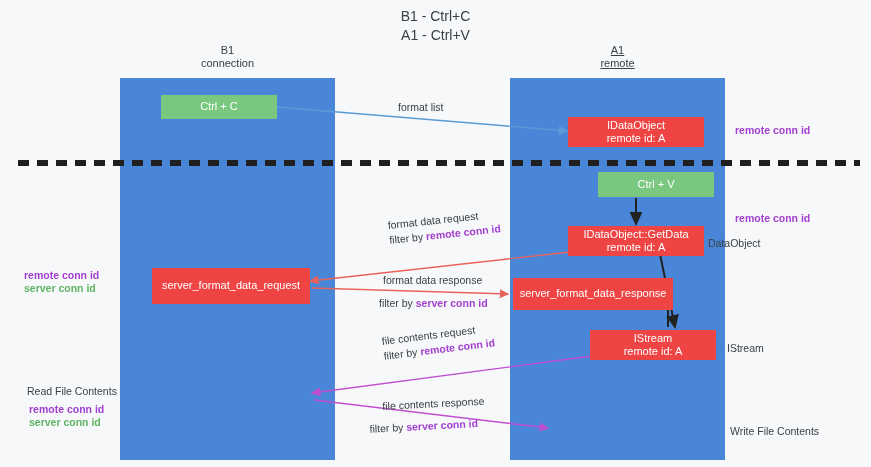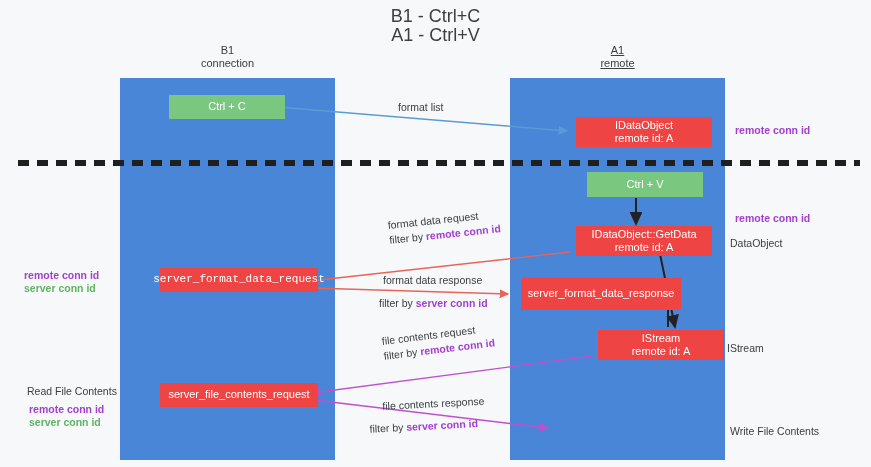--- a/index.html
+++ b/index.html
@@ -19,21 +19,21 @@
     overflow: hidden;
   }
 
   
   .title {
     position: absolute;
     left: 0; right: 0;
     top: 7px;
     text-align: center;
     color: #3c4043;
-    font-size: 18px;
+    font-size: 14px;
     line-height: 19px;
     white-space: pre;
   }
 
   
   .lane-head {
     position: absolute;
     text-align: center;
     color: #3c4043;
     font-size: 11px;
@@ -54,21 +54,20 @@
     display: flex;
     flex-direction: column;
     align-items: center;
     justify-content: center;
     color: #ffffff;
     font-size: 11px;
     line-height: 13.5px;
     text-align: center;
     white-space: pre;
     padding: 2px 4px;
-    margin-left: 8px;
   }
   .node.green  { background: #7ac77f; }
   .node.orange { background: #ef4444; }
 
   
   .lbl {
     position: absolute;
     font-size: 10.5px;
     line-height: 14px;
     white-space: pre;
@@ -146,31 +145,30 @@
 
     <line x1="314" y1="400" x2="548" y2="428" stroke="#c04fd0" stroke-width="1.4" marker-end="url(#ah-mag)"></line>
 
     <line x1="668" y1="308" x2="668" y2="327" stroke="#222222" stroke-width="2"></line>
   </svg>
 
   <div class="node green" style="left:161px;top:95px;width:116px;height:24px;">Ctrl + C</div>
   <div class="node orange" style="left:568px;top:117px;width:136px;height:30px;">IDataObject
 remote id: A</div>
 
-  <div class="node green" style="left:579px;top:172px;width:116px;height:25px;">Ctrl + V</div>
+  <div class="node green" style="left:598px;top:172px;width:116px;height:25px;">Ctrl + V</div>
   <div class="node orange" style="left:568px;top:226px;width:136px;height:30px;">IDataObject::GetData
 remote id: A</div>
 
-  <div class="node orange" style="left:152px;top:268px;width:158px;height:24px;font-family:Liberation Mono, monospace;">server_format_data_request</div>
+  <div class="node orange" style="left:152px;top:268px;width:158px;height:36px;">server_format_data_request</div>
   <div class="node orange" style="left:513px;top:278px;width:160px;height:32px;">server_format_data_response</div>
 
   <div class="node orange" style="left:590px;top:330px;width:126px;height:30px;">IStream
 remote id: A</div>
 
-  <div class="node orange" style="left:152px;top:383px;width:158px;height:24px;">server_file_contents_request</div>
 
   <div class="edge-cap" style="left:398px;top:100px;">format list</div>
 
   <div style="position:absolute;left:387px;top:218px;transform:rotate(-6deg);transform-origin:left top;">
     <div class="edge-cap" style="position:relative;left:0;top:0;">format data request</div>
     <div class="edge-cap" style="position:relative;left:0;top:0;"><span>filter by </span><span class="hl-purple">remote conn id</span></div>
   </div>
 
   <div style="position:absolute;left:383px;top:273px;">
     <div class="edge-cap" style="position:relative;">format data response</div>
@@ -182,21 +180,21 @@
     <div class="edge-cap" style="position:relative;"><span>filter by </span><span class="hl-purple">remote conn id</span></div>
   </div>
 
   <div style="position:absolute;left:382px;top:399px;transform:rotate(-3deg);transform-origin:left top;">
     <div class="edge-cap" style="position:relative;">file contents response</div>
     <div class="edge-cap" style="position:relative;top:7px;left:-14px;"><span>filter by </span><span class="hl-purple">server conn id</span></div>
   </div>
 
   <div class="lbl purple" style="left:735px;top:123px;">remote conn id</div>
   <div class="lbl purple" style="left:735px;top:211px;">remote conn id</div>
-  <div class="lbl dark" style="left:730px;top:236px;">DataObject</div>
+  <div class="lbl dark" style="left:708px;top:236px;">DataObject</div>
   <div class="lbl dark" style="left:727px;top:341px;">IStream</div>
   <div class="lbl dark" style="left:730px;top:424px;">Write File Contents</div>
 
   <div class="lbl purple" style="left:24px;top:268px;">remote conn id</div>
   <div class="lbl green" style="left:24px;top:281px;">server conn id</div>
 
   <div class="lbl dark" style="left:27px;top:384px;">Read File Contents</div>
   <div class="lbl purple" style="left:29px;top:402px;">remote conn id</div>
   <div class="lbl green" style="left:29px;top:415px;">server conn id</div>
 

